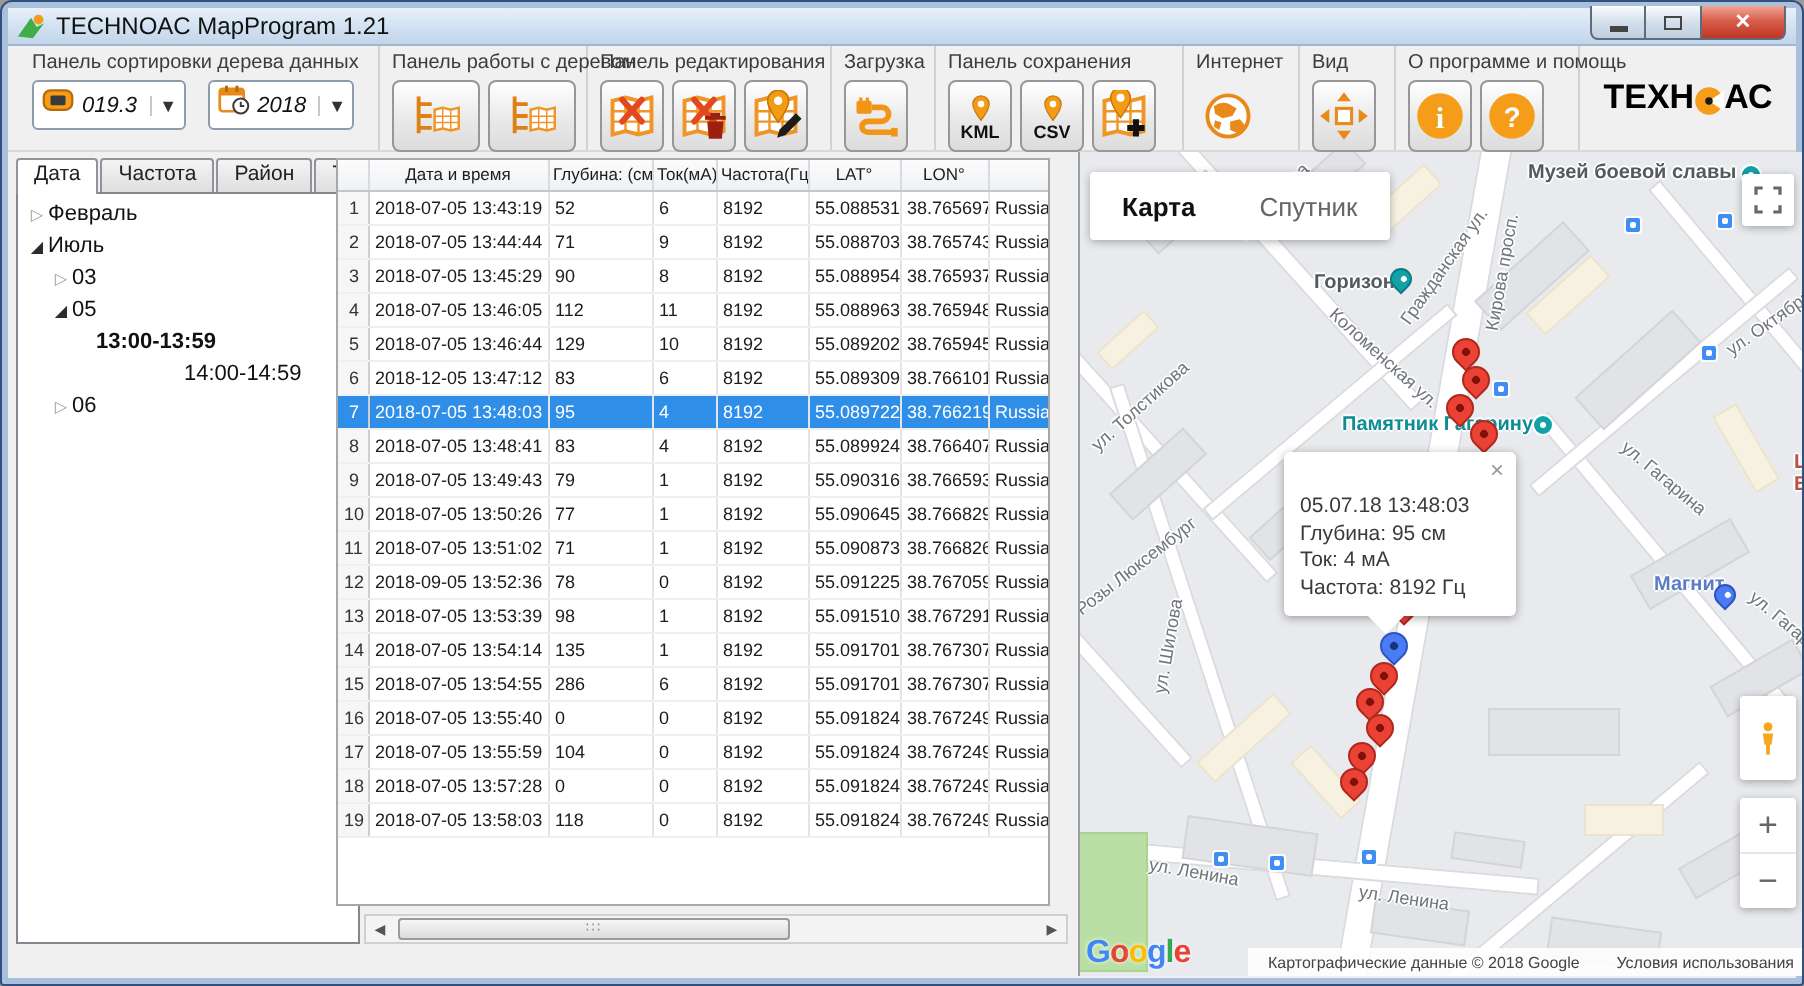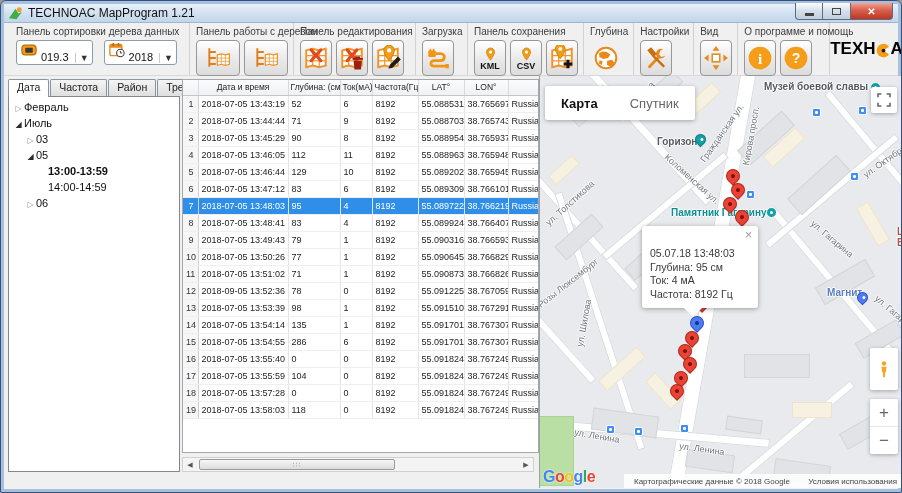--- a/index.html
+++ b/index.html
@@ -27,42 +27,42 @@
   .tgroup{border-right:1px solid #d2d2d2;padding:3px 5px 2px 6px;display:flex;flex-direction:column;}
   .tgroup .glabel{font-size:10px;color:#3c3c3c;white-space:nowrap;margin-bottom:3px;}
   .trow{display:flex;gap:4px;align-items:flex-start;}
   .tbtn{width:32px;height:36px;border:1px solid #979797;border-radius:4px;padding:1px;
     background:linear-gradient(#ffffff,#e9e9e9 55%,#dcdcdc);display:flex;flex-direction:column;align-items:center;justify-content:center;cursor:pointer;}
   .tbtn svg{width:26px;height:26px;}
   .tbtn.wide{width:44px;}
   .tbtn .btxt{font-size:9px;font-weight:bold;color:#111;line-height:8px;margin-top:-3px;}
   .tbtn.savebtn svg{width:15px;height:15px;}
   .dropdown{height:25px;border:1px solid #8e9bab;border-radius:3px;background:#fff;
-    display:flex;align-items:flex-end;padding:1px 3px;margin-right:7px;cursor:pointer;}
+    display:flex;align-items:center;padding:1px 3px;margin-right:7px;cursor:pointer;font-style:italic;}
   .dropdown svg{width:18px;height:18px;margin-right:3px;}
   .dropdown .dval{font-size:11px;color:#111;flex:1;}
   .dropdown .darr{font-size:9px;color:#333;border-left:1px solid #c8c8c8;padding-left:4px;margin-left:6px;}
   #logo{flex:1;display:flex;align-items:center;justify-content:center;font-weight:bold;
     font-size:17px;color:#000;letter-spacing:0px;white-space:nowrap;}
   #logo .logo-dot{display:inline-block;width:15px;height:15px;margin:0 0px;position:relative;top:1px;}
   
   #main{position:absolute;left:3px;top:75px;right:3px;bottom:3px;}
   #leftpanel{position:absolute;left:4px;top:3px;width:172px;height:393px;}
   #tabs{display:flex;height:17px;}
   .tab{font-size:10.5px;color:#222;border:1px solid #8f949c;border-bottom:none;border-radius:2px 2px 0 0;
     padding:1px 8px 0 8px;background:linear-gradient(#f4f4f4,#dfdfdf);margin-right:1px;cursor:pointer;}
   .tab.active{background:#fff;position:relative;z-index:2;height:18px;}
   #treebox{position:absolute;left:0;top:17px;right:0;bottom:0;background:#fff;border:1px solid #828790;
     font-size:11px;color:#111;padding-top:2px;overflow:hidden;}
   .tnode{height:16px;line-height:16px;white-space:nowrap;cursor:default;}
   .tnode .arr{display:inline-block;width:11px;font-size:8px;color:#9a9a9a;text-align:center;}
   .tnode .arr.exp{color:#2b2b2b;}
   .tnode.sel{font-weight:bold;}
   
-  #tablebox{position:absolute;left:178px;top:3px;width:357px;height:374px;background:#fff;
+  #tablebox{position:absolute;left:164px;top:3px;width:357px;height:374px;background:#fff;
     border:1px solid #a8a8a8;overflow:hidden;}
   table.grid{border-collapse:collapse;table-layout:fixed;width:420px;font-size:9px;color:#1c1c1c;}
   table.grid th{height:15px;font-weight:normal;font-size:8.5px;background:linear-gradient(#fcfcfd,#eff1f4);
     border-right:1px solid #d8dade;border-bottom:1px solid #c4c6ca;white-space:nowrap;overflow:hidden;padding:0 2px;}
   table.grid td{height:17px;border-right:1px solid #e4e4e4;border-bottom:1px solid #efefef;
     white-space:nowrap;overflow:hidden;padding:0 3px;}
   table.grid td.num{background:#f6f6f6;color:#333;border-right:1px solid #cfcfcf;text-align:right;padding-right:4px;}
   table.grid td.r{text-align:right;}
   tr.selected td{background:#2f8ee8;color:#fff;}
   tr.selected td.num{background:#2f8ee8;color:#fff;}
@@ -267,38 +267,26 @@
               <g transform="translate(2,-2) scale(0.7)">
                 <path d="M12 1.5 c-3.6 0-6.5 2.9-6.5 6.5 0 4.9 6.5 13 6.5 13 s6.5-8.1 6.5-13 c0-3.6-2.9-6.5-6.5-6.5 z" fill="#f49b16" stroke="#c97808"></path>
                 <circle cx="12" cy="8" r="2.6" fill="#fff"></circle>
               </g>
               <path d="M13.5 17.5 h8 M17.5 13.5 v8" stroke="#111" stroke-width="2.8"></path>
             </svg>
           </button>
       </div>
     </div>
     <div class="tgroup" style="width:58px;">
-      <div class="glabel">Глубина</div>
+      <div class="glabel">Интернет</div>
       <div class="trow">
           <button class="tbtn" style="border:none;background:none;">
             <svg viewBox="0 0 24 24">
               <circle cx="12" cy="12" r="9.5" fill="#fff" stroke="#e8891a" stroke-width="1.8"></circle>
               <path d="M5.5 7.5 q3.5-2.5 7-1 l3.5 2 -2 3.5 -4.5 1 -3.5-2 z M13 14.5 l4.5-1 2.5 3 -3.5 3.5 -3.5-1.5 z M6 14 l3 1 -1 3.5 -2.5-1.5 z" fill="#e8891a"></path>
-            </svg>
-          </button>
-        </div>
-    </div>
-    <div class="tgroup" style="width:60px;">
-      <div class="glabel">Настройки</div>
-      <div class="trow">
-          <button class="tbtn">
-            <svg viewBox="0 0 24 24">
-              <path d="M18.5 4 a4.5 4.5 0 1 0 2 6 l-3.5 1 -2.2-2.2 1.2-3.6 z" fill="#e8891a"></path>
-              <path d="M6 20 L14.5 11" stroke="#e8891a" stroke-width="2.6" stroke-linecap="round"></path>
-              <path d="M19 19.5 L9.5 10 M9.5 10 L5.5 5 l1.8-1.4 4 4.6 z" stroke="#c96f12" stroke-width="2.2" fill="#c96f12" stroke-linecap="round"></path>
             </svg>
           </button>
         </div>
     </div>
     <div class="tgroup" style="width:48px;">
       <div class="glabel">Вид</div>
       <div class="trow">
           <button class="tbtn">
             <svg viewBox="0 0 24 24">
               <rect x="8.5" y="8.5" width="7" height="7" fill="#fff" stroke="#e8891a" stroke-width="1.4"></rect>
@@ -342,21 +330,21 @@
           <div class="tab">Частота</div>
           <div class="tab">Район</div>
           <div class="tab">Треки</div>
         </div>
       <div id="treebox">
           <div class="tnode" style="padding-left: 4px;"><span class="arr">▷</span><span>Февраль</span></div>
           <div class="tnode" style="padding-left: 4px;"><span class="arr exp">◢</span><span>Июль</span></div>
           <div class="tnode" style="padding-left: 16px;"><span class="arr">▷</span><span>03</span></div>
           <div class="tnode" style="padding-left: 16px;"><span class="arr exp">◢</span><span>05</span></div>
           <div class="tnode sel" style="padding-left: 28px;"><span class="arr"></span><span>13:00-13:59</span></div>
-          <div class="tnode" style="padding-left: 28px;"><span class="arr"></span><span>14:00-14:59</span></div>
+          <div class="tnode" style="padding-left: 28px; margin-left: 44px;"><span class="arr"></span><span>14:00-14:59</span></div>
           <div class="tnode" style="padding-left: 16px;"><span class="arr">▷</span><span>06</span></div>
         </div>
     </div>
 
     <div id="tablebox">
       <table class="grid">
         <colgroup>
           <col style="width:15px">
             <col style="width:90px">
             <col style="width:52px">
@@ -424,21 +412,21 @@
               <td class="">2018-07-05 13:46:44</td>
               <td class="">129</td>
               <td class="">10</td>
               <td class="">8192</td>
               <td class=" r">55.089202</td>
               <td class=" r">38.765945</td>
               <td class="">Russia.</td>
             </tr>
             <tr>
               <td class="num">6</td>
-              <td class="">2018-07-05 13:47:12</td>
+              <td class="">2018-12-05 13:47:12</td>
               <td class="">83</td>
               <td class="">6</td>
               <td class="">8192</td>
               <td class=" r">55.089309</td>
               <td class=" r">38.766101</td>
               <td class="">Russia.</td>
             </tr>
             <tr class="selected">
               <td class="num">7</td>
               <td class="">2018-07-05 13:48:03</td>

